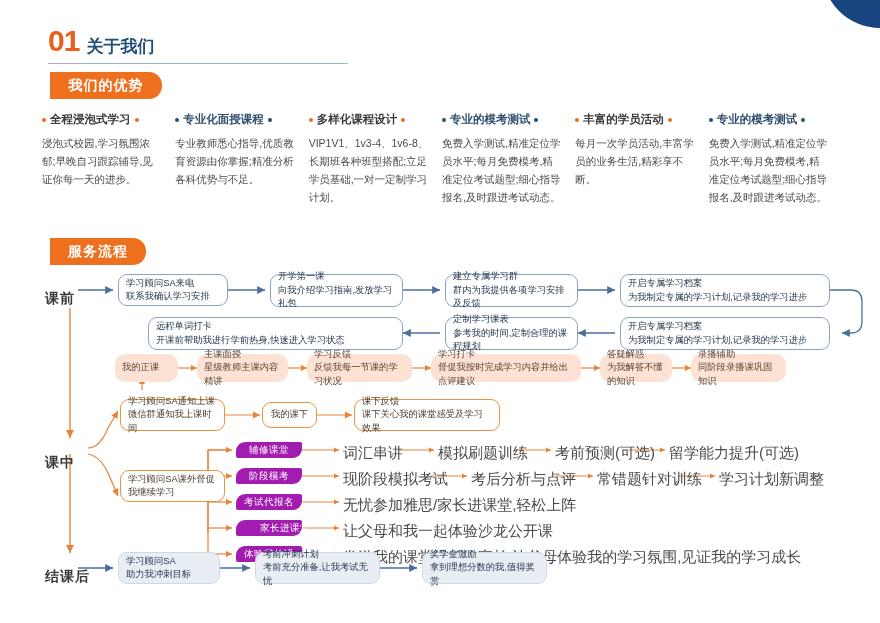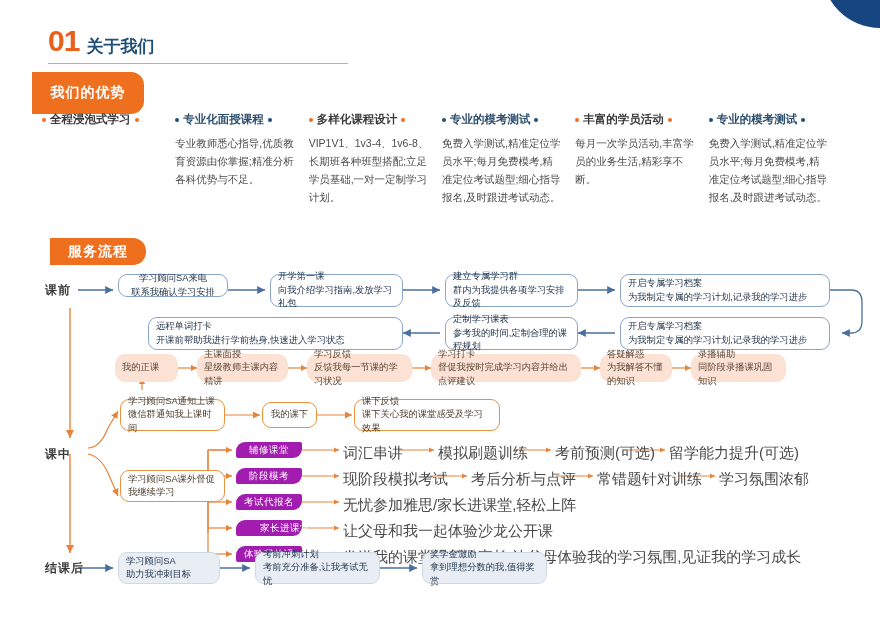--- a/index.html
+++ b/index.html
@@ -23,39 +23,39 @@
   .sec-num{ font-size:30px; font-weight:bold; color:#E8601C; letter-spacing:-1px; line-height:1; }
   .sec-title{ font-size:17px; font-weight:bold; color:#1F4E79; margin-left:7px; line-height:1; padding-bottom:1px; }
   .head-rule{ position:absolute; left:48px; top:63px; width:300px; height:1px; background:#9fb4cd; }
   
   .ribbon{
     position:absolute; background:#EE6F1E; color:#fff;
     font-size:14px; font-weight:bold; letter-spacing:1px;
     display:flex; align-items:center; justify-content:center;
     border-top-right-radius:13px; border-bottom-right-radius:13px;
   }
-  #ribbon-advantage{ left:32px; top:72px; width:112px; height:42px; }
+  #ribbon-advantage{ left:50px; top:72px; width:112px; height:27px; }
   #ribbon-process{  left:50px; top:238px; width:96px; height:27px; }
   
   .adv-wrap{ position:absolute; left:42px; top:112px; width:800px; display:flex; }
   .adv-col{ width:133px; margin-right:1px; }
   .adv-title{
     font-size:11.5px; font-weight:bold; color:#2f4f6f;
     white-space:nowrap; display:flex; align-items:center; gap:4px; margin-bottom:7px;
   }
   .adv-col:nth-child(odd) .adv-title{ color:#3a3a3a; }
   .dot{ width:4px; height:4px; border-radius:50%; background:#EE6F1E; flex:none; }
   .adv-col:nth-child(even) .dot{ background:#1F4E79; }
   .adv-body{ font-size:10.5px; line-height:1.72; color:#4a4a4a; width:120px; }
   
   .flow{ position:absolute; left:0; top:268px; width:880px; height:350px; }
   .flow svg{ position:absolute; left:0; top:0; }
   
   .stage{
-    position:absolute; font-size:12px; font-weight:bold; color:#3a3a3a; letter-spacing:1px;
+    position:absolute; font-size:14px; font-weight:bold; color:#3a3a3a; letter-spacing:1px;margin-top:8px;
   }
   
   .bx{
     position:absolute; border:1px solid #8aa6c6; border-radius:9px;
     background:#fff; font-size:9.3px; line-height:1.45; color:#24374d;
     padding:4px 7px; display:flex; flex-direction:column; justify-content:center;
   }
   .bx.fill{ background:#e9eef5; border-color:#cfd9e6; }
   
   .bx.or{ border-color:#E8933F; color:#4a3b2c; }
@@ -87,20 +87,21 @@
 
 <div class="ribbon" id="ribbon-advantage">我们的优势</div>
 
 <div class="adv-wrap">
   <div class="adv-col">
     <div class="adv-title">
       <span class="dot"></span>
       <span>全程浸泡式学习</span>
       <span class="dot"></span>
     </div>
+    <div class="adv-body">浸泡式校园,学习氛围浓郁;早晚自习跟踪辅导,见证你每一天的进步。</div>
   </div>
   <div class="adv-col">
     <div class="adv-title">
       <span class="dot"></span>
       <span>专业化面授课程</span>
       <span class="dot"></span>
     </div>
     <div class="adv-body">专业教师悉心指导,优质教育资源由你掌握;精准分析各科优势与不足。</div>
   </div>
   <div class="adv-col">
@@ -211,21 +212,21 @@
 
     <line x1="78" y1="300" x2="113" y2="300" stroke="#4a6f9e" stroke-width="1.3" marker-end="url(#ab)"></line>
     <line x1="213" y1="300" x2="250" y2="300" stroke="#4a6f9e" stroke-width="1.3" marker-end="url(#ab)"></line>
     <line x1="380" y1="300" x2="417" y2="300" stroke="#4a6f9e" stroke-width="1.3" marker-end="url(#ab)"></line>
   </svg>
 
   <div class="stage" style="left:45px; top:14px;">课前</div>
   <div class="stage" style="left:45px; top:178px;">课中</div>
   <div class="stage" style="left:45px; top:292px;">结课后</div>
 
-  <div class="bx" style="left:118px; top:6px;  width:110px; height:23px;align-items:center;">
+  <div class="bx" style="left:118px; top:6px;  width:110px; height:32px;">
     <span class="l1">学习顾问SA来电</span>
     <span class="l2">联系我确认学习安排</span>
   </div>
   <div class="bx" style="left:270px; top:6px;  width:133px; height:33px;">
     <span class="l1">开学第一课</span>
     <span class="l2">向我介绍学习指南,发放学习礼包</span>
   </div>
   <div class="bx" style="left:445px; top:6px;  width:133px; height:33px;">
     <span class="l1">建立专属学习群</span>
     <span class="l2">群内为我提供各项学习安排及反馈</span>
@@ -291,21 +292,21 @@
   <div class="pill" style="left:236px; top:174px; width:66px;">辅修课堂</div>
   <div class="txt" style="left:343px; top:176px;">词汇串讲</div>
   <div class="txt" style="left:438px; top:176px;">模拟刷题训练</div>
   <div class="txt" style="left:555px; top:176px;">考前预测(可选)</div>
   <div class="txt" style="left:669px; top:176px;">留学能力提升(可选)</div>
 
   <div class="pill" style="left:236px; top:200px; width:66px;">阶段模考</div>
   <div class="txt" style="left:343px; top:202px;">现阶段模拟考试</div>
   <div class="txt" style="left:471px; top:202px;">考后分析与点评</div>
   <div class="txt" style="left:597px; top:202px;">常错题针对训练</div>
-  <div class="txt" style="left:719px; top:202px;">学习氛围浓郁</div>
+  <div class="txt" style="left:719px; top:202px;">学习计划新调整</div>
 
   <div class="pill" style="left:236px; top:226px; width:66px;">考试代报名</div>
   <div class="txt" style="left:343px; top:228px;">无忧参加雅思/家长进课堂,轻松上阵</div>
 
   <div class="pill" style="left:236px; top:252px; width:66px;padding-left:32px;">家长进课堂</div>
   <div class="txt" style="left:343px; top:254px;">让父母和我一起体验沙龙公开课</div>
 
   <div class="pill" style="left:236px; top:278px; width:66px;">体验我的课</div>
   <div class="txt" style="left:343px; top:280px;">发送我的课堂视频给家长,让父母体验我的学习氛围,见证我的学习成长</div>
 

